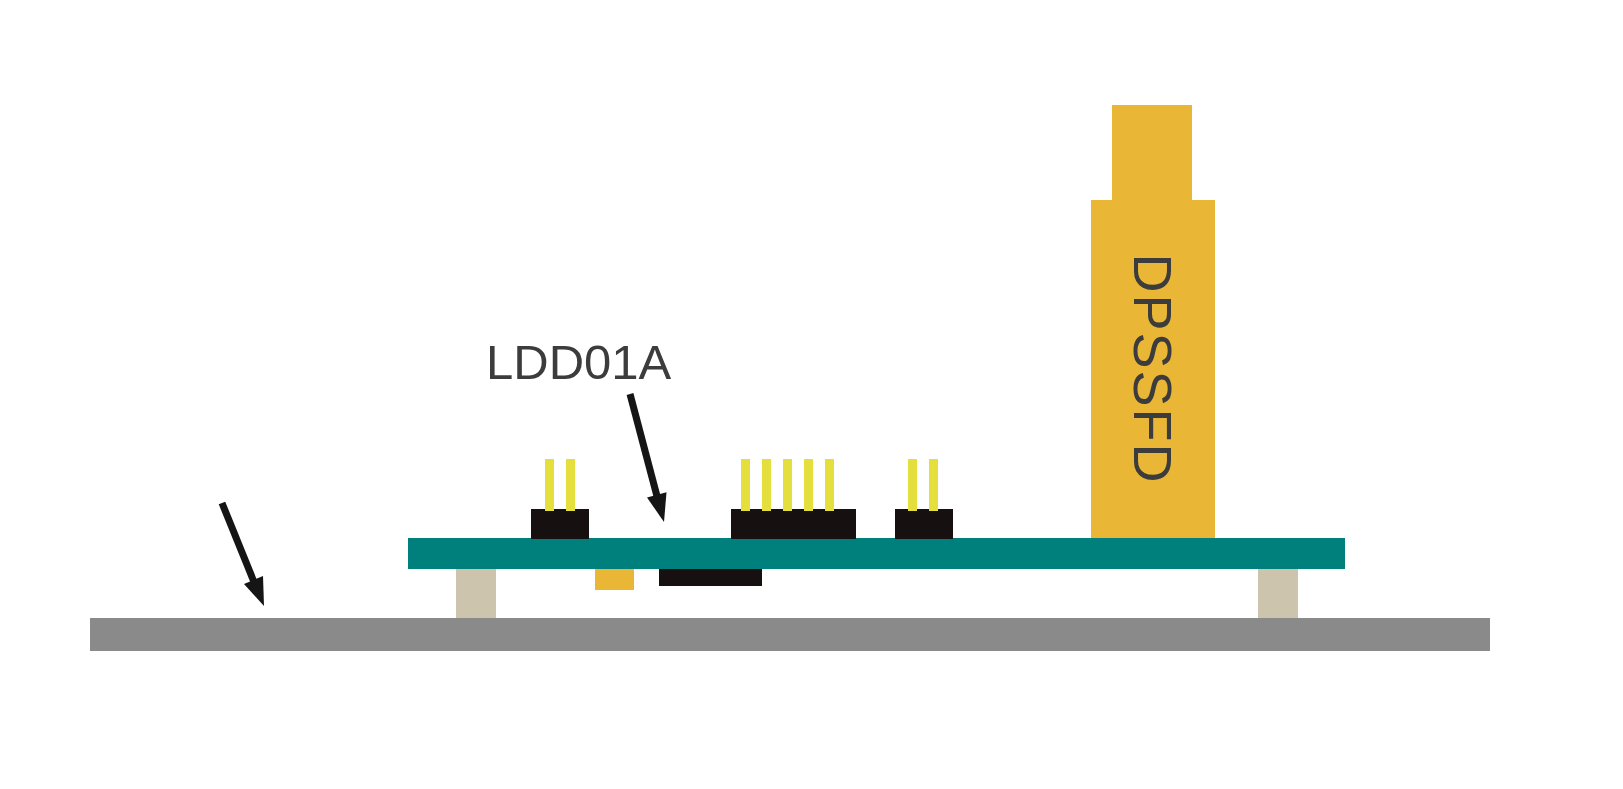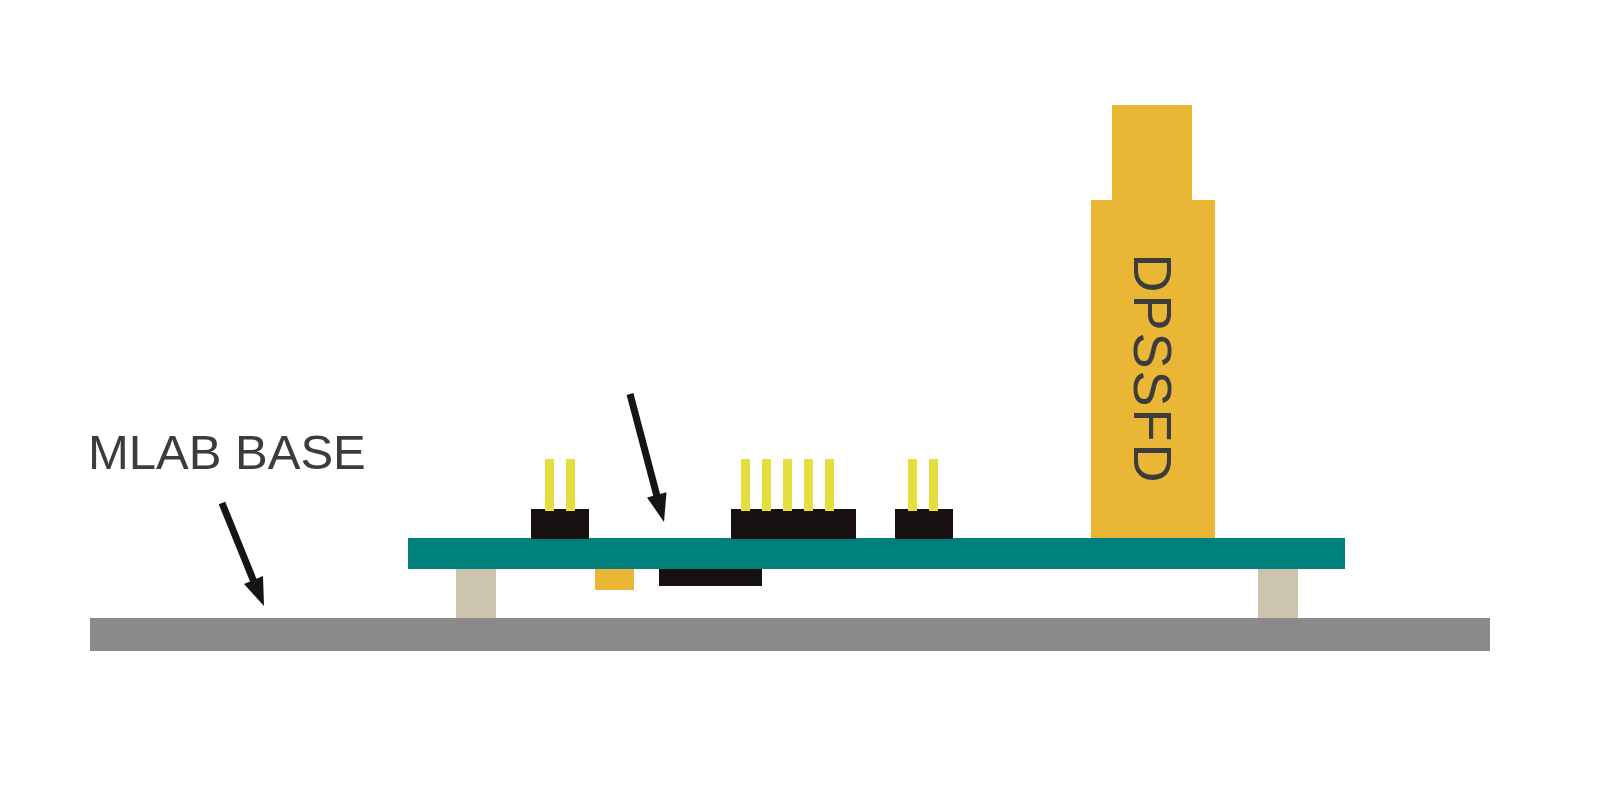--- a/index.html
+++ b/index.html
@@ -117,21 +117,21 @@
 
   <div class="abs pin" style="left:741px"></div>
   <div class="abs pin" style="left:762px"></div>
   <div class="abs pin" style="left:783px"></div>
   <div class="abs pin" style="left:804px"></div>
   <div class="abs pin" style="left:825px"></div>
 
   <div class="abs pin" style="left:908px"></div>
   <div class="abs pin" style="left:929px"></div>
 
-  <div class="abs diagram-label label-base">MLAB BASE</div>
+  <div class="abs diagram-label label-pcb">LDD01A</div>
 
   <svg class="arrows" viewBox="0 0 1623 789" xmlns="http://www.w3.org/2000/svg">
     <g>
       <line x1="222" y1="503" x2="254" y2="582"></line>
       <polygon points="264,606 244,584 263,576"></polygon>
     </g>
     <g>
       <line x1="630" y1="394" x2="658" y2="500"></line>
       <polygon points="664,522 647,497.5 666.5,492.3"></polygon>
     </g>

